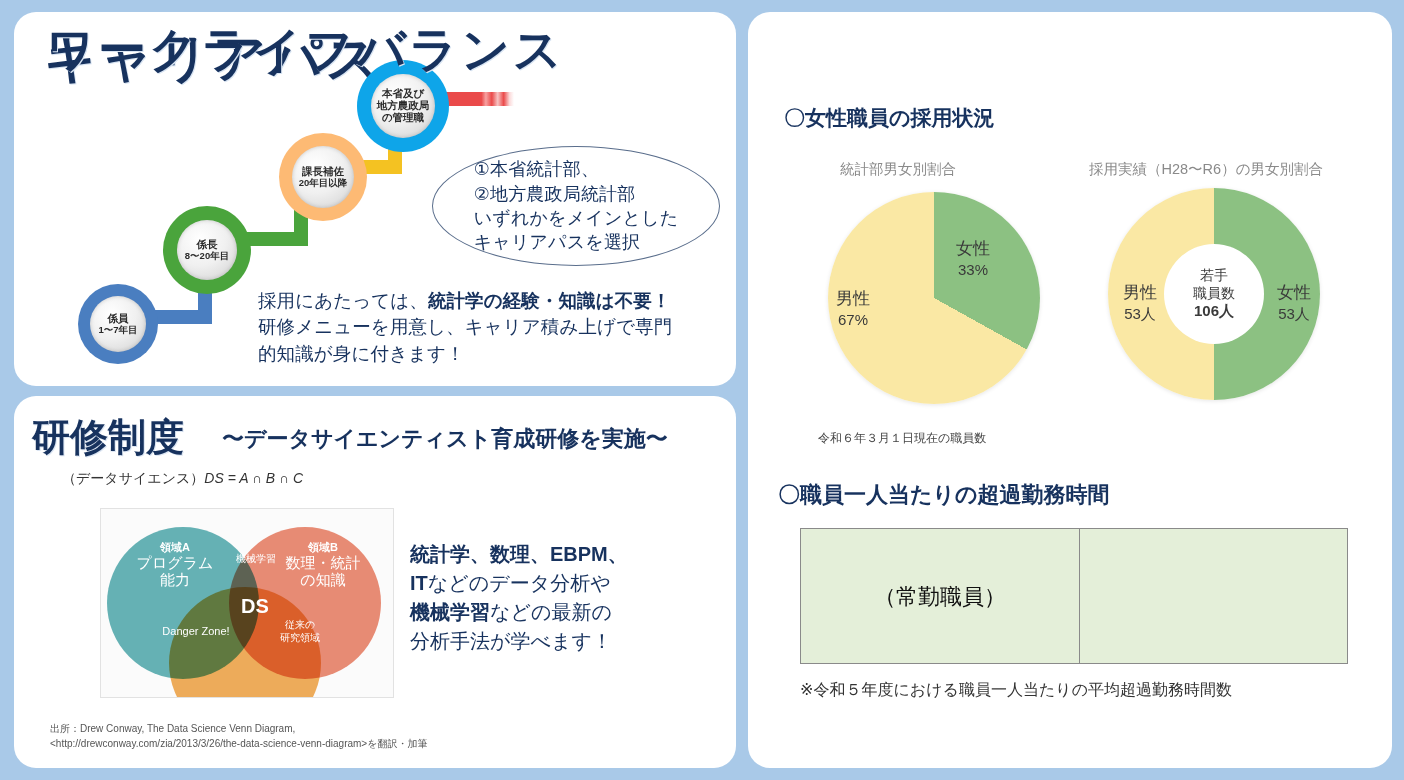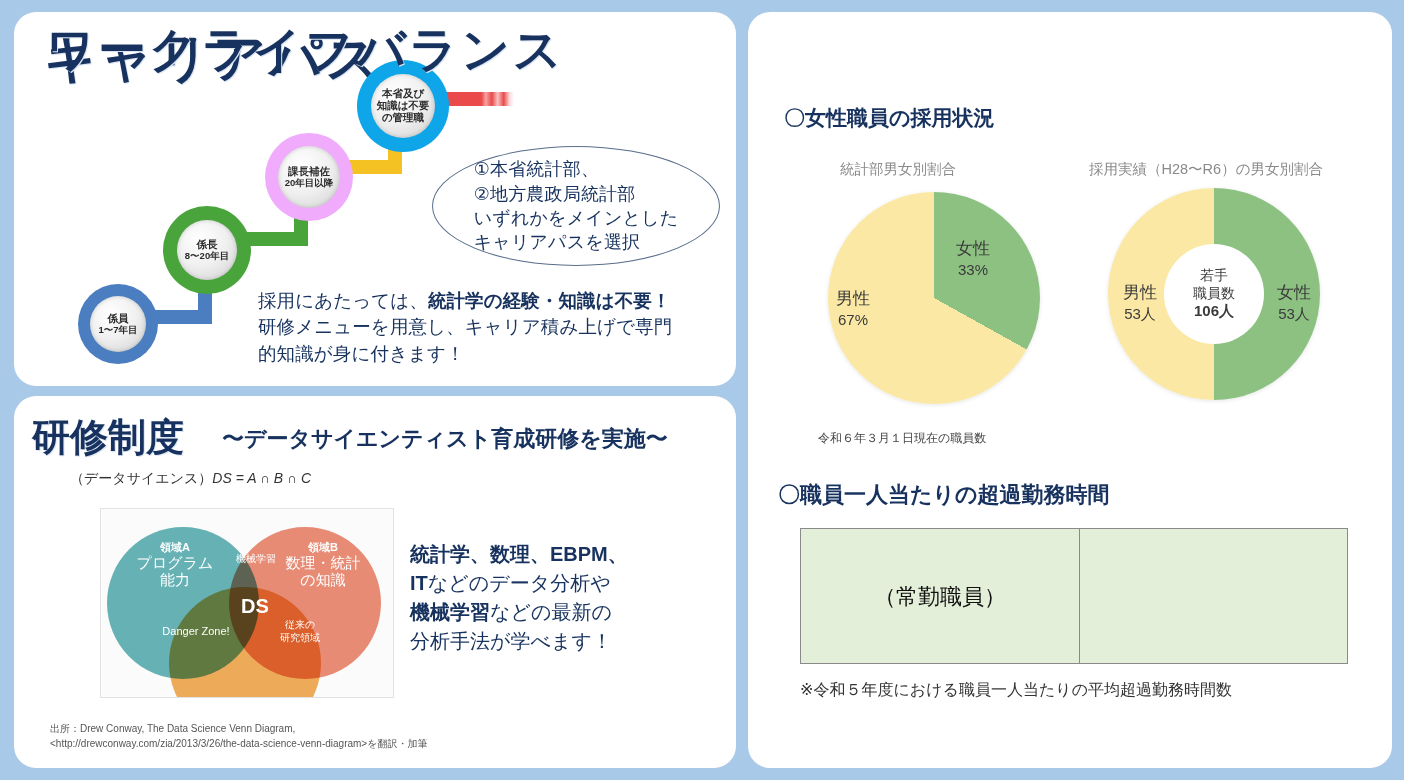--- a/index.html
+++ b/index.html
@@ -34,21 +34,21 @@
   .core .l1{font-size:12px;}
   .core .l2{font-size:10px;}
   .core.small .l1{font-size:10.5px;}
   .core.small .l2{font-size:9.5px;}
   .core.three span{font-size:10.5px;}
 
   #ring-1{left:78px;top:284px;width:80px;height:80px;background:#4a7ec0;}
   #ring-1 .core{width:56px;height:56px;}
   #ring-2{left:163px;top:206px;width:88px;height:88px;background:#4aa43c;}
   #ring-2 .core{width:60px;height:60px;}
-  #ring-3{left:265px;top:133px;width:88px;height:88px;background:#f0abfc;}
+  #ring-3{left:279px;top:133px;width:88px;height:88px;background:#fdba74;}
   #ring-3 .core{width:62px;height:62px;}
   #ring-4{left:357px;top:60px;width:92px;height:92px;background:#0ea5e9;}
   #ring-4 .core{width:64px;height:64px;}
 
   .connector{position:absolute;}
   #conn-1{left:150px;top:310px;width:62px;height:14px;background:#4a7ec0;}
   #conn-1b{left:198px;top:248px;width:14px;height:76px;background:#4a7ec0;}
   #conn-2{left:240px;top:232px;width:68px;height:14px;background:#4aa43c;}
   #conn-2b{left:294px;top:176px;width:14px;height:70px;background:#4aa43c;}
   #conn-3{left:340px;top:160px;width:62px;height:14px;background:#f4c222;}
@@ -67,21 +67,21 @@
   
   #career-note{position:absolute;left:258px;top:288px;width:462px;
     color:#17325e;font-size:18.5px;line-height:1.42;letter-spacing:.005em;}
   #career-note b{font-weight:bold;}
 
   
   #training-title{position:absolute;left:32px;top:412px;font-size:38px;font-weight:bold;
     color:#17325e;text-shadow:1px 1px 0 #dce6f3;}
   #training-sub{position:absolute;left:222px;top:424px;font-size:22px;font-weight:bold;color:#17325e;}
   #training-formula{position:absolute;left:62px;top:470px;font-size:14px;color:#333;font-style:italic;}
-  #training-formula .jp{font-style:normal;margin-left:8px;}
+  #training-formula .jp{font-style:normal;}
 
   
   #venn{position:absolute;left:100px;top:508px;width:292px;height:188px;
     background:#fbfbfb;border:1px solid #e2e2e2;overflow:hidden;}
   .vcircle{position:absolute;border-radius:50%;mix-blend-mode:multiply;}
   #v-a{left:6px;top:18px;width:152px;height:152px;background:rgba(70,163,167,.82);}
   #v-b{left:128px;top:18px;width:152px;height:152px;background:rgba(230,112,84,.80);}
   #v-c{left:68px;top:78px;width:152px;height:152px;background:rgba(238,160,62,.85);}
   .vlabel{position:absolute;color:#fff;text-align:center;line-height:1.15;z-index:5;}
   #vl-a{left:20px;top:32px;width:108px;}
@@ -172,21 +172,21 @@
 </div>
 <div class="ring" id="ring-3">
   <div class="core small">
     <span class="l1">課長補佐</span>
     <span class="l2">20年目以降</span>
   </div>
 </div>
 <div class="ring" id="ring-4">
   <div class="core three">
     <span>本省及び</span>
-    <span>知識は不要</span>
+    <span>地方農政局</span>
     <span>の管理職</span>
   </div>
 </div>
 
 <div id="callout">
   <div class="txt" id="callout-txt">①本省統計部、<br>②地方農政局統計部<br>いずれかをメインとした<br>キャリアパスを選択</div>
 </div>
 
 <div id="career-note">
   <span>採用にあたっては、</span><b>統計学の経験・知識は不要！</b><br>

